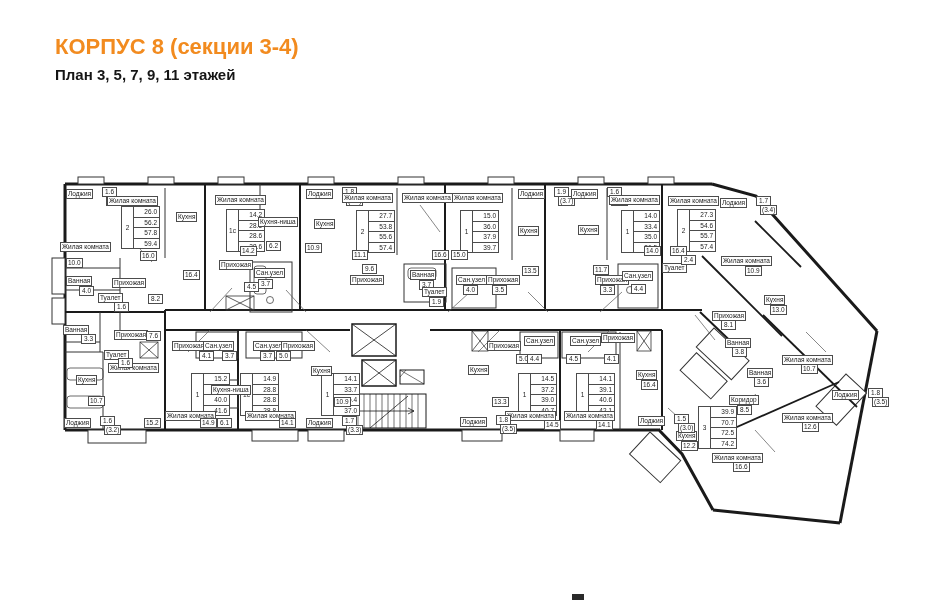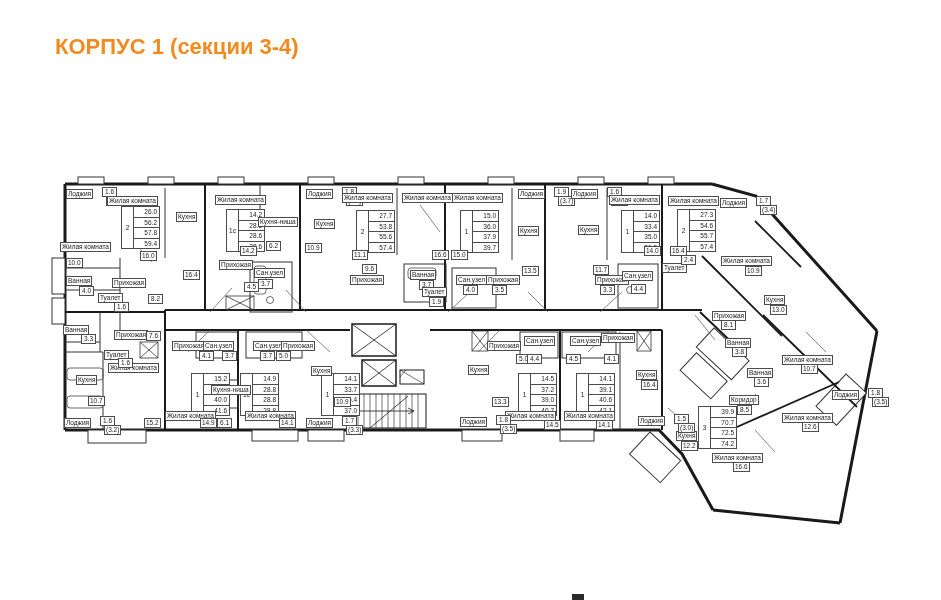--- a/index.html
+++ b/index.html
@@ -22,21 +22,22 @@
     text-align:right;padding-right:2px;color:#222;border-bottom:1px solid #4c4c4c;}
   .apt-vals div:last-child{border-bottom:none;}
   .artifact{position:absolute;left:572px;top:594px;width:12px;height:6px;background:#2a2a2a;}
 </style>
 </head>
 <body>
 
 <div class="page">
 
   <div class="title-block">
-    <div class="title-line1">КОРПУС 1 (секции 3-4)</div>
+    <div class="title-line1">КОРПУС 8 (секции 3-4)</div>
+    <div class="title-line3">План 3, 5, 7, 9, 11 этажей</div>
   </div>
 
   <svg id="plan-svg" width="941" height="600" viewBox="0 0 941 600">
 
     <g stroke="#1a1a1a" stroke-width="3" fill="none">
       <path d="M65,184 H712"></path>
       <path d="M65,184 V430"></path>
       <path d="M65,430 H658"></path>
       <path d="M712,184 L756,196 L877,331"></path>
       <path d="M877,331 L840,523"></path>

